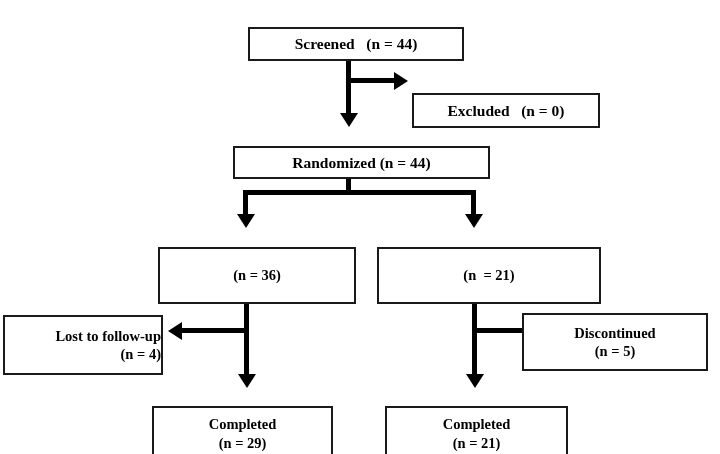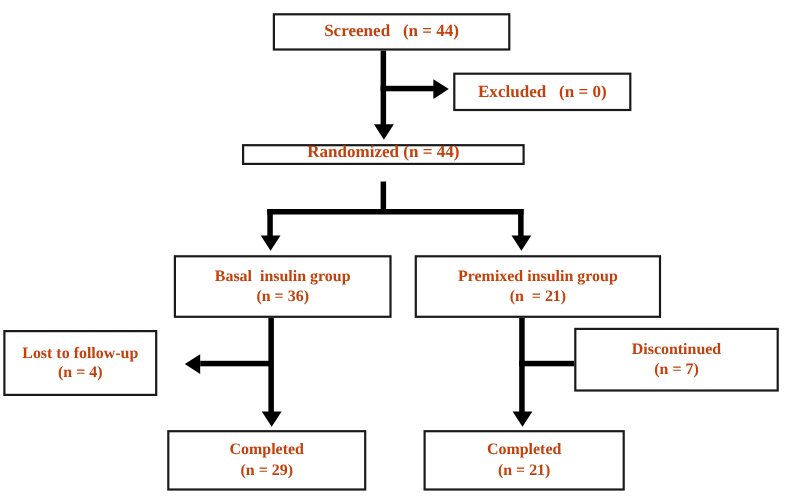--- a/index.html
+++ b/index.html
@@ -21,23 +21,24 @@
     position: absolute;
     box-sizing: border-box;
     border: 2px solid #1a1a1a;
     background: #ffffff;
     display: flex;
     flex-direction: column;
     align-items: center;
     justify-content: center;
     text-align: center;
     font-weight: bold;
-    color: #c2410c;
+    color: #000000;
     line-height: 1.25;
     z-index: 3;
+    margin-top: 15px;
   }
   .node .ln {
     display: block;
     white-space: pre;
   }
   .fs15 { font-size: 15.5px; }
   .fs14 { font-size: 14.5px; }
 
   
   .conn {
@@ -97,46 +98,44 @@
   <div class="conn vline" style="left:472px; top:288px; height:88px;"></div>
   <div class="arrow arrow-down" style="left:465.5px; top:374px;"></div>
 
   <div class="conn hline" style="left:472px; top:328px; width:57px;"></div>
   <div class="arrow arrow-right" style="left:527px; top:321.5px;"></div>
 
   <div class="node fs15" style="left:248px; top:12px; width:216px; height:34px;">
     <span class="ln">Screened   (n = 44)</span>
   </div>
 
-  <div class="node fs15" style="left:412px; top:66px; width:162px; height:35px;">
+  <div class="node fs15" style="left:412px; top:78px; width:188px; height:35px;">
     <span class="ln">Excluded   (n = 0)</span>
   </div>
 
-  <div class="node fs15" style="left:220px; top:131px; width:257px; height:19px;justify-content:flex-end;">
+  <div class="node fs15" style="left:233px; top:131px; width:257px; height:33px;">
     <span class="ln">Randomized (n = 44)</span>
   </div>
 
   <div class="node fs14" style="left:158px; top:232px; width:198px; height:57px;">
-    <span class="ln">Basal  insulin group</span>
     <span class="ln">(n = 36)</span>
   </div>
 
   <div class="node fs14" style="left:377px; top:232px; width:224px; height:57px;">
-    <span class="ln">Premixed insulin group</span>
     <span class="ln">(n  = 21)</span>
   </div>
 
-  <div class="node fs14" style="left:3px; top:300px; width:140px; height:60px;">
+  <div class="node fs14" style="left:3px; top:300px; width:160px; height:60px;align-items:flex-end;">
     <span class="ln">Lost to follow-up</span>
     <span class="ln">(n = 4)</span>
   </div>
 
   <div class="node fs14" style="left:522px; top:298px; width:186px; height:58px;">
     <span class="ln">Discontinued</span>
-    <span class="ln">(n = 7)</span>
+    <span class="ln">(n = 5)</span>
   </div>
 
   <div class="node fs14" style="left:152px; top:391px; width:181px; height:55px;">
     <span class="ln">Completed</span>
     <span class="ln">(n = 29)</span>
   </div>
 
   <div class="node fs14" style="left:385px; top:391px; width:183px; height:55px;">
     <span class="ln">Completed</span>
     <span class="ln">(n = 21)</span>

